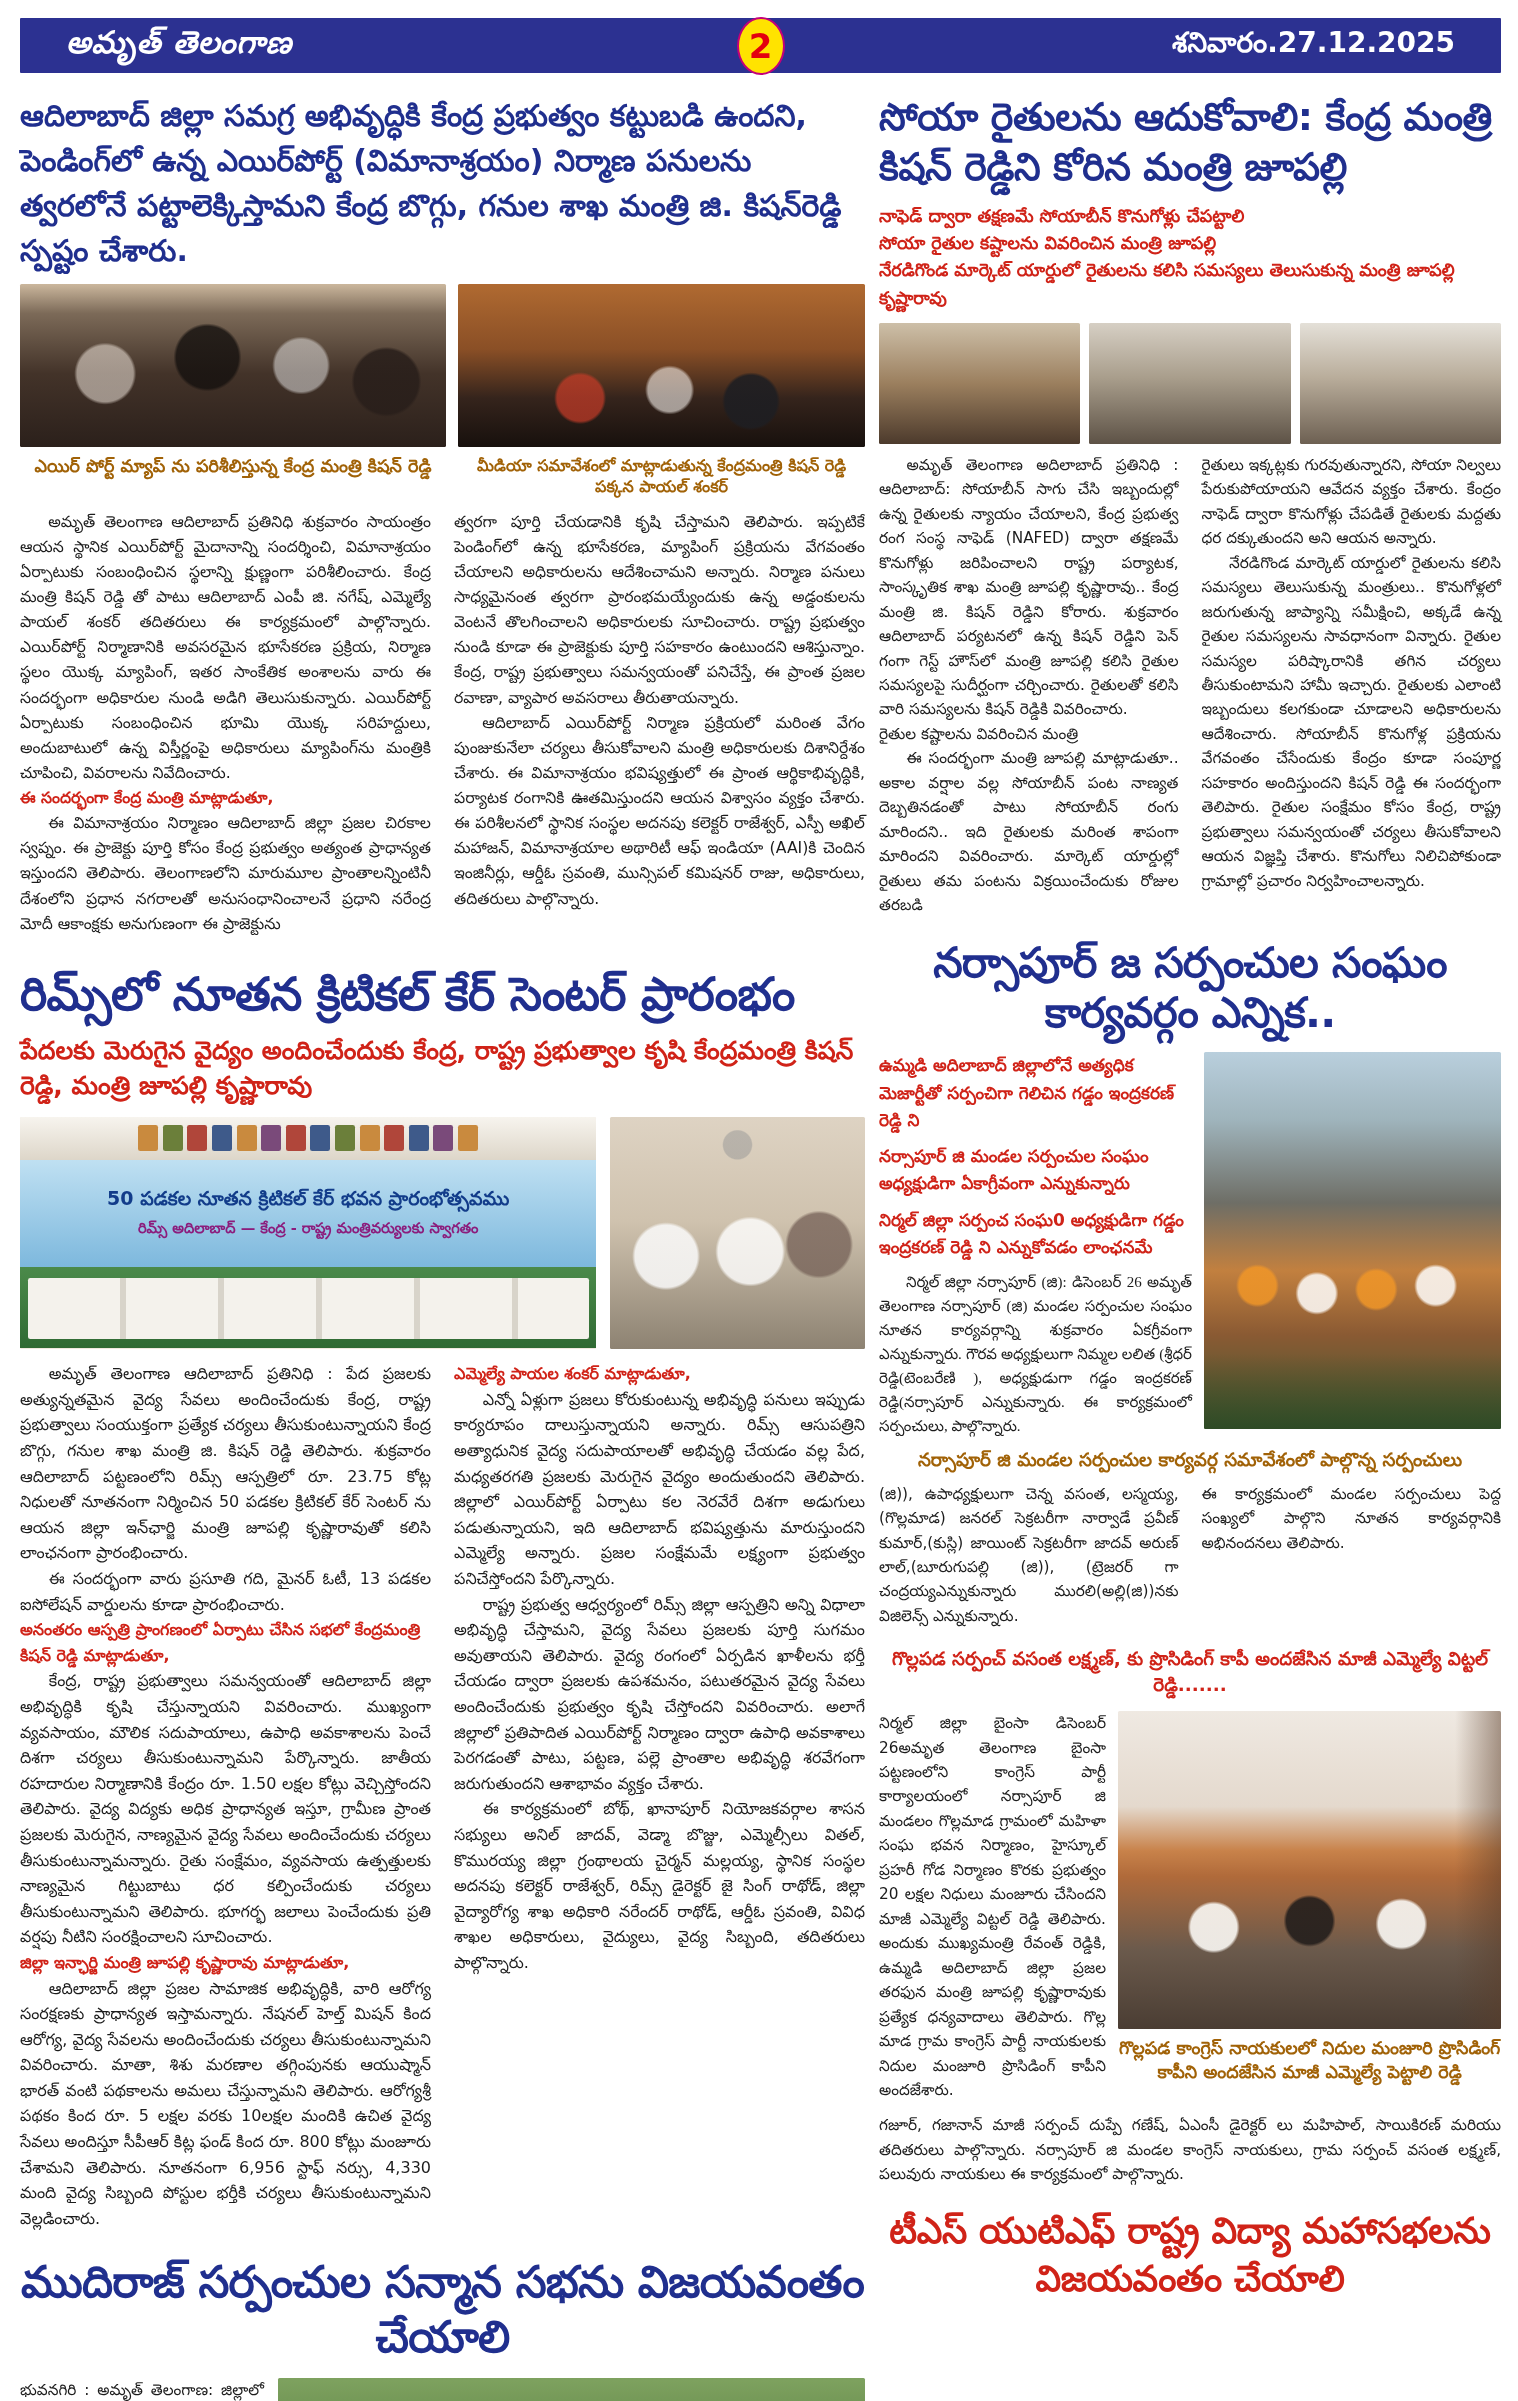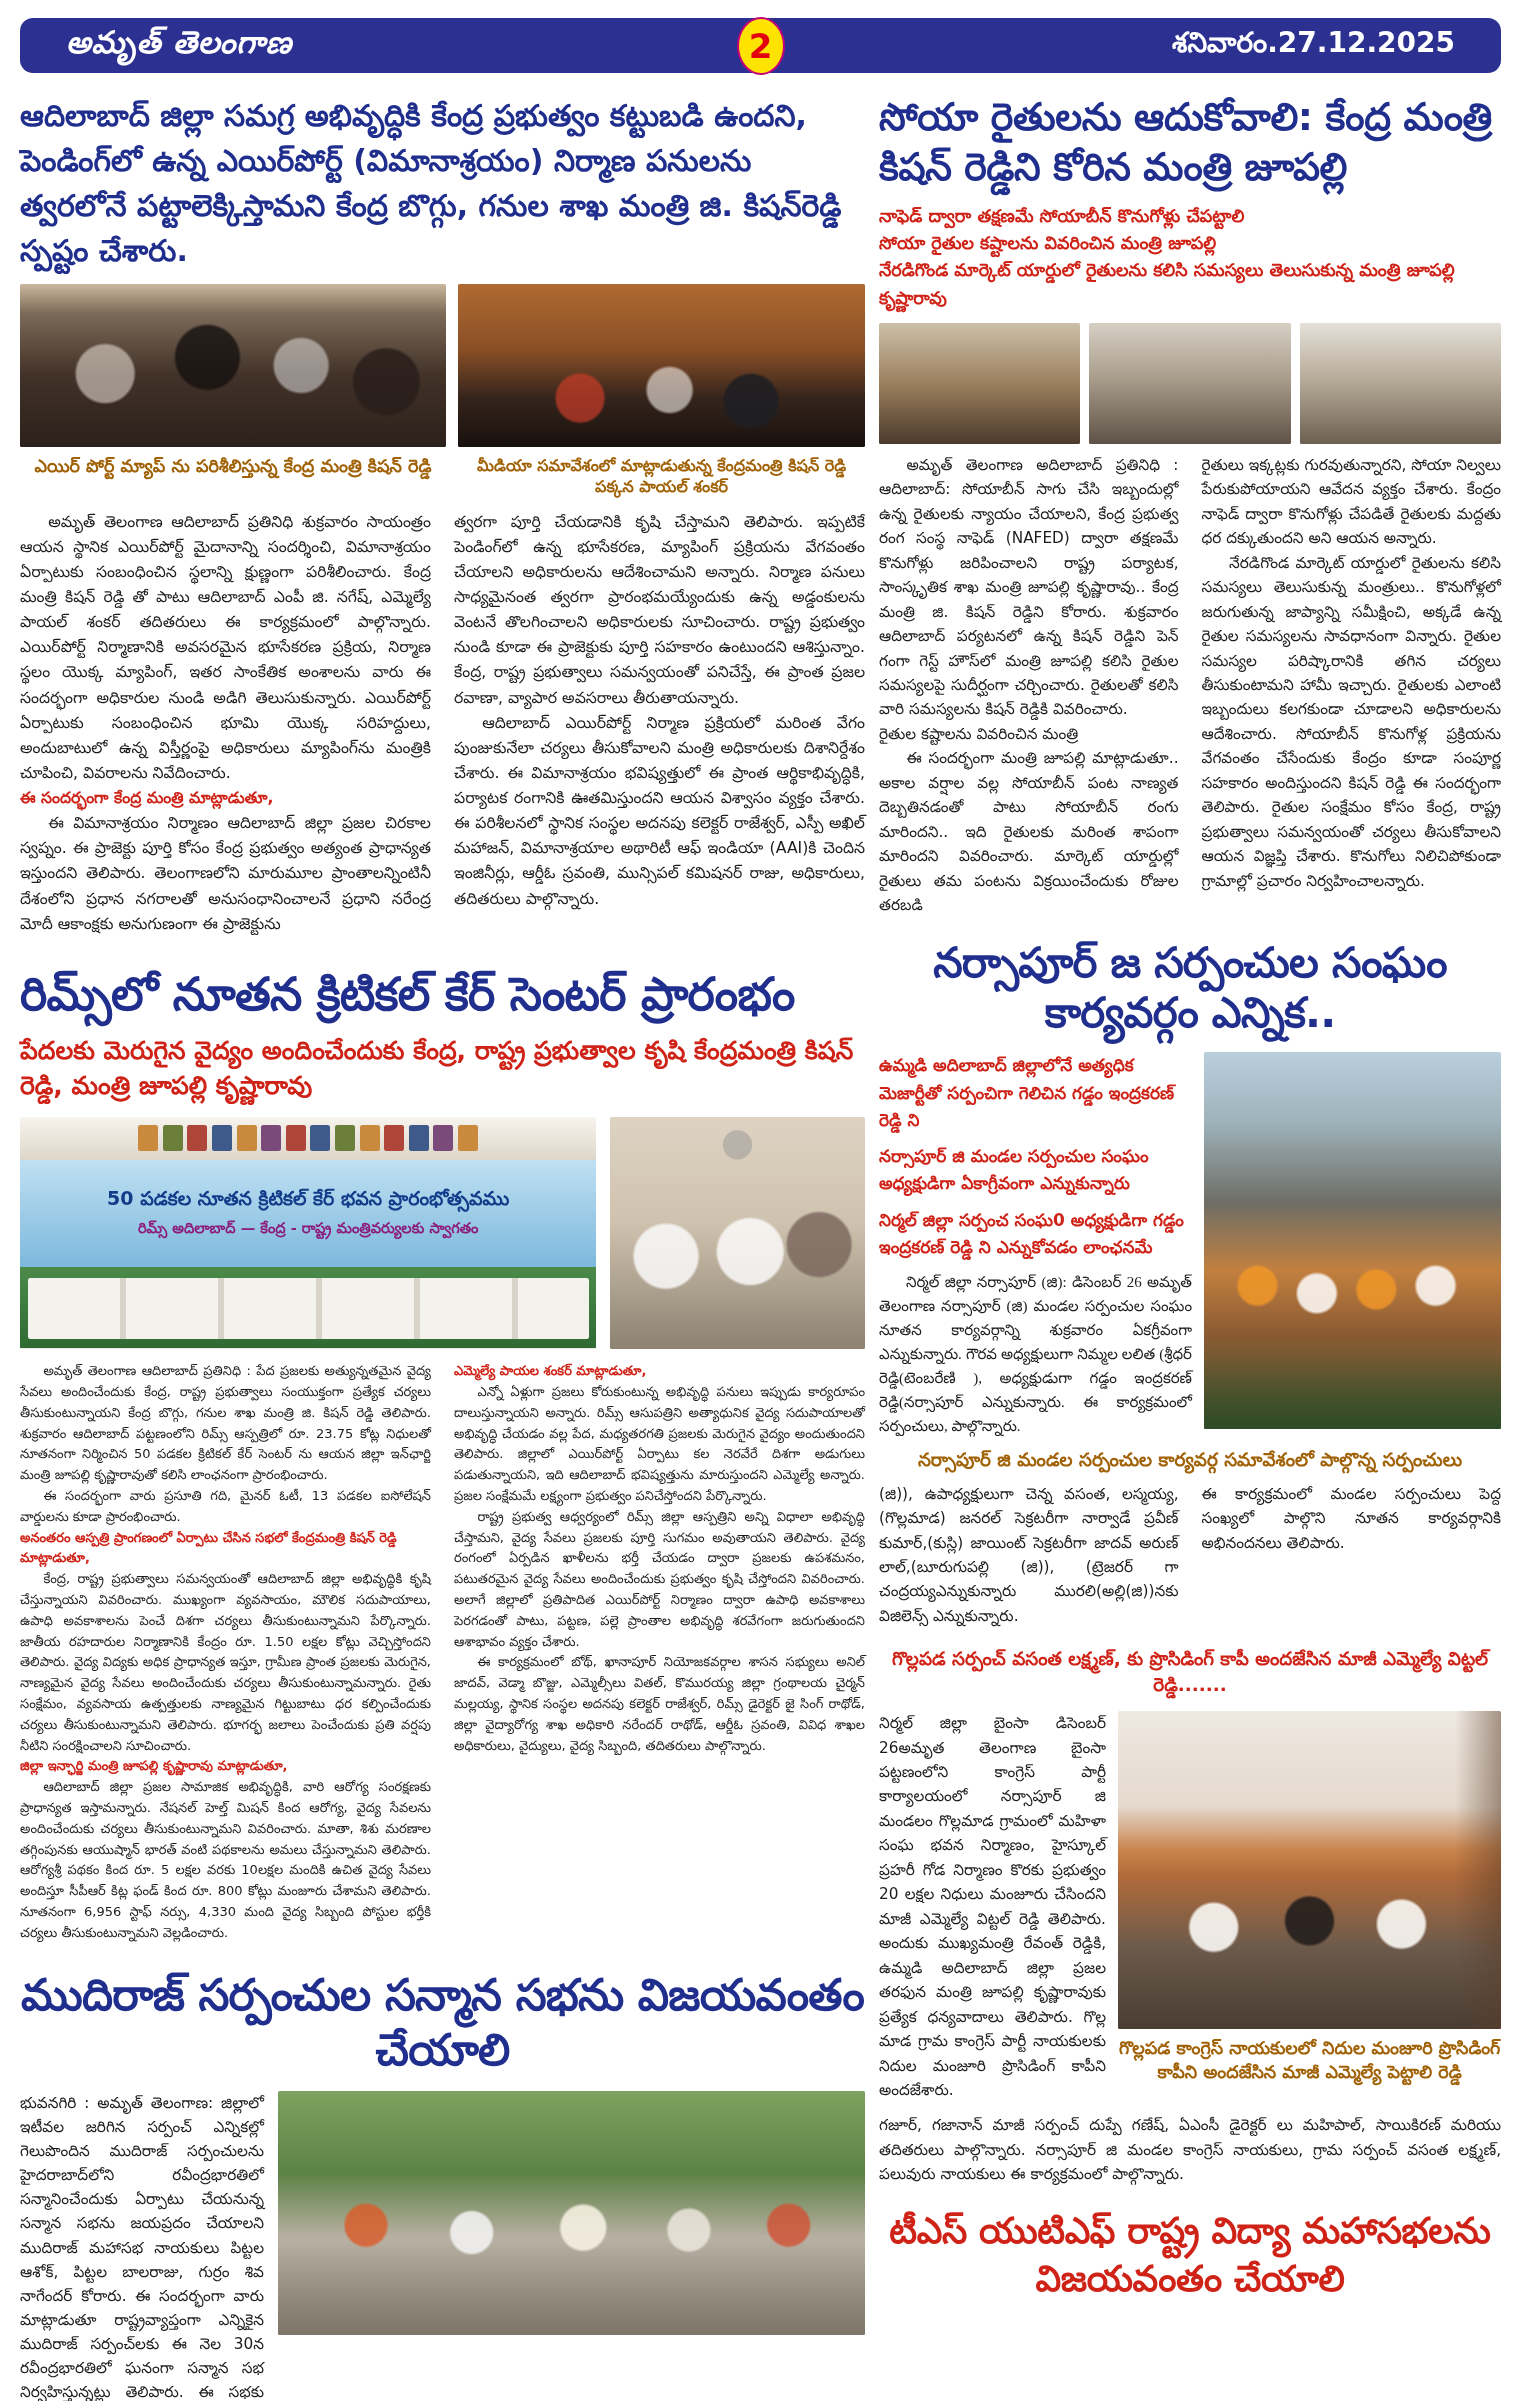--- a/index.html
+++ b/index.html
@@ -1,21 +1,21 @@
 <!DOCTYPE html>
 <html style="font-size:12.3px"><head>
 <meta charset="utf-8">
 <style>
   * { margin:0; padding:0; box-sizing:border-box; }
   html,body { background:#ffffff; }
   body { font-family:"DejaVu Sans","Liberation Sans",sans-serif; color:#1c1c1c; }
   .page { width:1518px; height:2401px; background:#fff; padding:18.4px 17px 0 20px; overflow:hidden; position:relative; }
 
   
-  .masthead-bar { height:55px; background:#2c3191; border-radius:13px; display:flex; align-items:center; justify-content:space-between; padding:0 46px; position:relative; }
+  .masthead-bar { height:55px; background:#2c3191; border-radius:1px; display:flex; align-items:center; justify-content:space-between; padding:0 46px; position:relative; }
   .masthead-title { color:#fff; font-size:31px; font-weight:bold; font-style:italic; letter-spacing:0.8px; }
   .masthead-date { color:#fff; font-size:28px; font-weight:bold; }
   .page-badge { position:absolute; left:50%; top:50%; transform:translate(-50%,-50%); width:48px; height:58px; background:#ffe300; border:2.3px solid #c4007a; border-radius:50%; display:flex; align-items:center; justify-content:center; }
   .page-badge span { color:#e3000f; font-size:34px; font-weight:bold; }
 
   
   .main { display:flex; gap:14px; margin-top:20px; }
   .col-left { width:845px; flex:0 0 auto; }
   .col-right { flex:1 1 auto; min-width:0; }
   .headline-blue { color:#202f8e; font-weight:bold; }
@@ -47,21 +47,21 @@
   .pB1 { width:577px; height:232px; background:#efe9df; }
   .pB1 .tent { height:43px; background:linear-gradient(180deg,#f7f4ee,#ddd6c9); display:flex; align-items:center; justify-content:center; gap:4.6px; }
   .pB1 .tent i { width:20px; height:26px; border-radius:2.3px; display:block; }
   .pB1 .banner { height:107px; background:linear-gradient(180deg,#bfe0f2,#7db8dd); display:flex; flex-direction:column; align-items:center; justify-content:center; gap:4.6px; padding:0 23px; text-align:center; }
   .pB1 .banner .b1 { color:#123c8a; font-size:19px; font-weight:bold; }
   .pB1 .banner .b2 { color:#8c1c7c; font-size:14.6px; font-weight:bold; }
   .pB1 .floor { height:81px; background:linear-gradient(180deg,#4b8a4a,#2f6a33); position:relative; }
   .pB1 .floor:before { content:""; position:absolute; inset:10.7px 7.7px 9.2px 7.7px; background:repeating-linear-gradient(90deg,#f4f2ec 0 92px,#d8d4ca 92px 98px); border-radius:2.3px; }
   .pB2 { width:255px; height:232px; background:linear-gradient(180deg,#ded3c3 0%,#cfc2ae 45%,#8d8272 100%); }
   .pB2:before { content:""; position:absolute; inset:0; background:radial-gradient(circle at 22% 60%, rgba(250,250,250,.85) 0 31px, transparent 34px), radial-gradient(circle at 55% 58%, rgba(255,255,255,.8) 0 32px, transparent 35px), radial-gradient(circle at 82% 55%, rgba(120,100,90,.8) 0 31px, transparent 34px), radial-gradient(circle at 50% 12%, rgba(150,150,150,.5) 0 14px, transparent 15.3px); }
-  .artB .bcol { font-size:13px; }
+  .artB .bcol { font-size:16px; }
 
   
   .artC { margin-top:23px; }
   .artC-head { font-size:44px; line-height:1.25; text-align:center; letter-spacing:-0.8px; margin-bottom:14px; }
   .artC-row { display:flex; gap:14px; }
   .artC-text { width:244px; flex:0 0 auto; font-size:15.3px; line-height:1.58; text-align:justify; }
   .pC1 { flex:1 1 auto; height:244px; background:linear-gradient(180deg,#7ea25f 0%,#5d8246 34%,#b8b0a2 60%,#978f82 100%); }
   .pC1:before { content:""; position:absolute; inset:0; background:radial-gradient(circle at 15% 55%, rgba(220,90,40,.8) 0 20px, transparent 23px), radial-gradient(circle at 33% 58%, rgba(245,245,245,.85) 0 20px, transparent 23px), radial-gradient(circle at 52% 56%, rgba(250,244,230,.85) 0 21.5px, transparent 24.6px), radial-gradient(circle at 70% 57%, rgba(235,230,220,.85) 0 20px, transparent 23px), radial-gradient(circle at 87% 55%, rgba(210,80,50,.8) 0 20px, transparent 23px), linear-gradient(180deg, transparent 62%, rgba(80,70,60,.35) 100%); }
 
   

